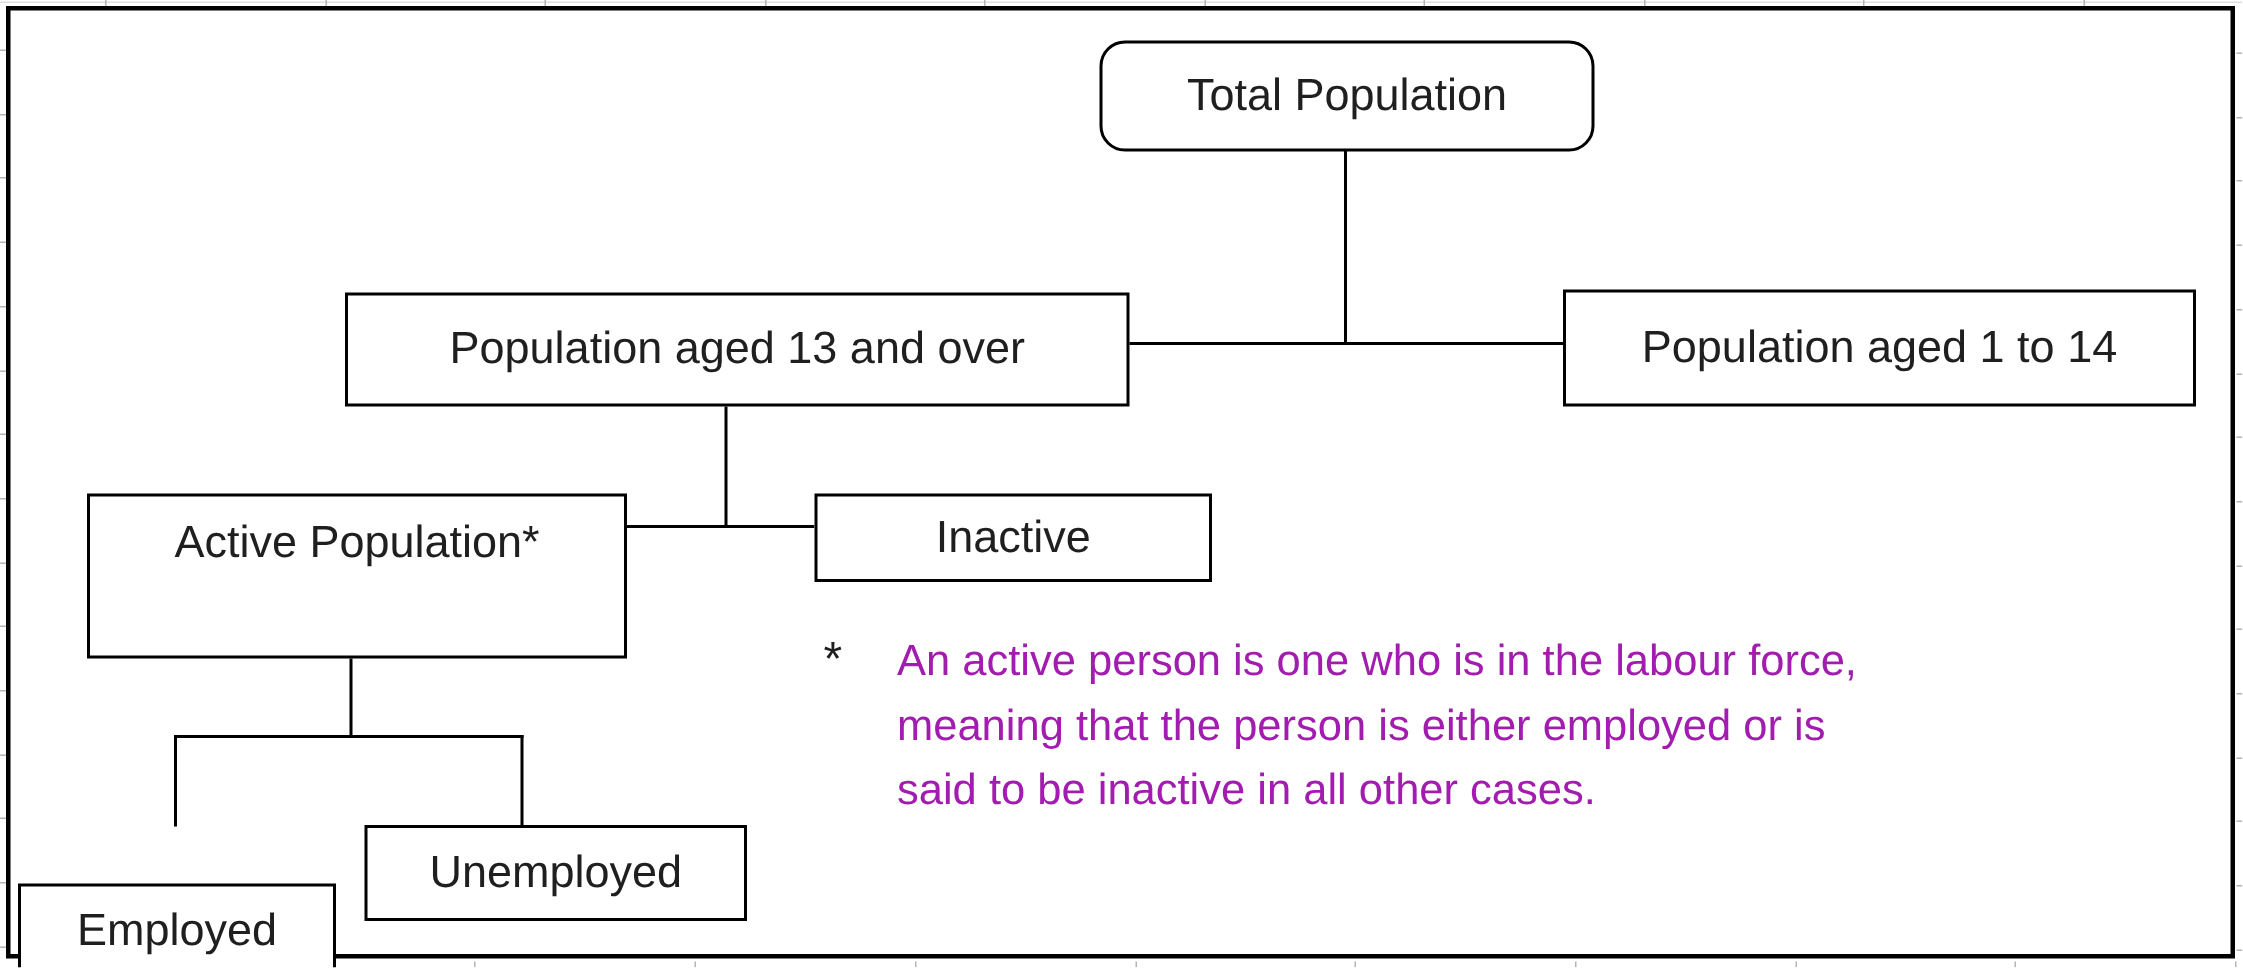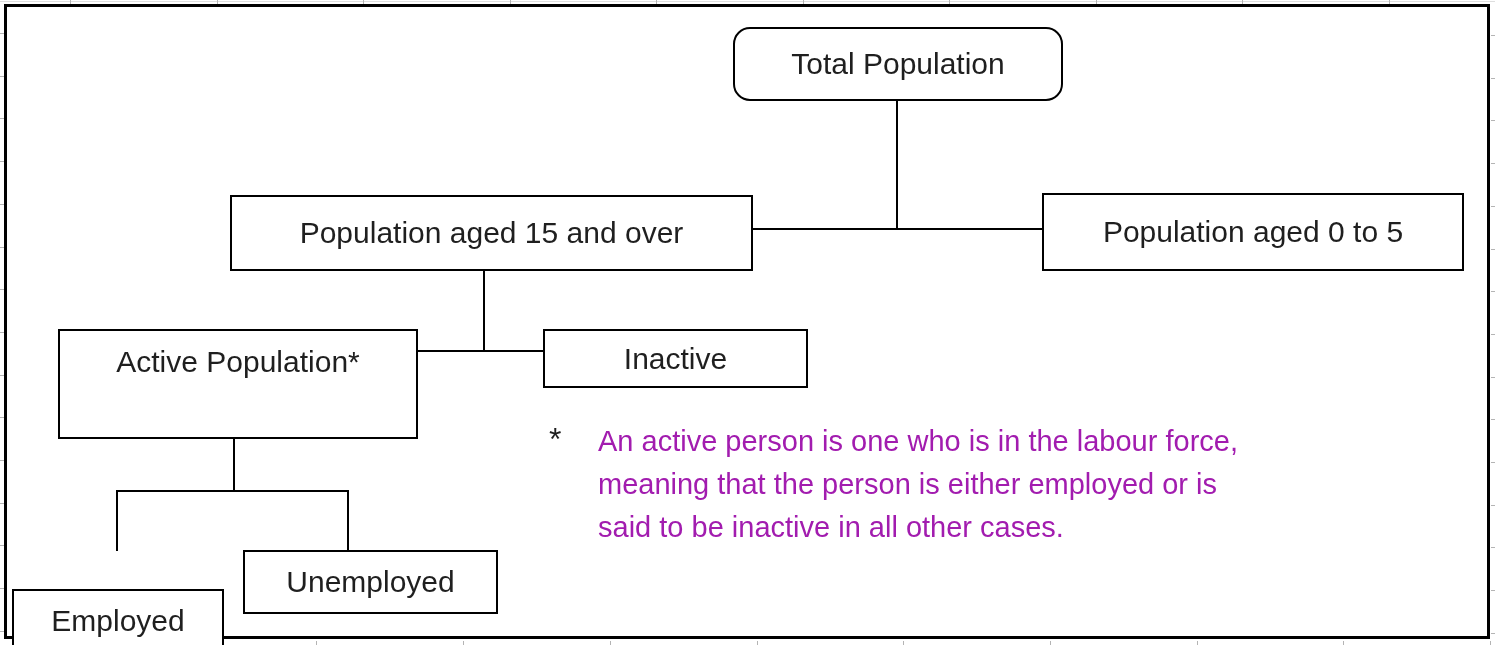--- a/index.html
+++ b/index.html
@@ -153,24 +153,24 @@
   <div class="line line-h2"></div>
   <div class="line line-v3"></div>
   <div class="line line-h3"></div>
   <div class="line line-v4"></div>
   <div class="line line-v5"></div>
 
   <div class="node node-total">
     <span>Total Population</span>
   </div>
   <div class="node node-pop15over">
-    <span>Population aged 15 and over</span>
+    <span>Population aged 13 and over</span>
   </div>
   <div class="node node-pop0to14">
-    <span>Population aged 0 to 5</span>
+    <span>Population aged 1 to 14</span>
   </div>
   <div class="node node-active">
     <span>Active Population*</span>
   </div>
   <div class="node node-inactive">
     <span>Inactive</span>
   </div>
   <div class="node node-employed">
     <span>Employed</span>
   </div>

